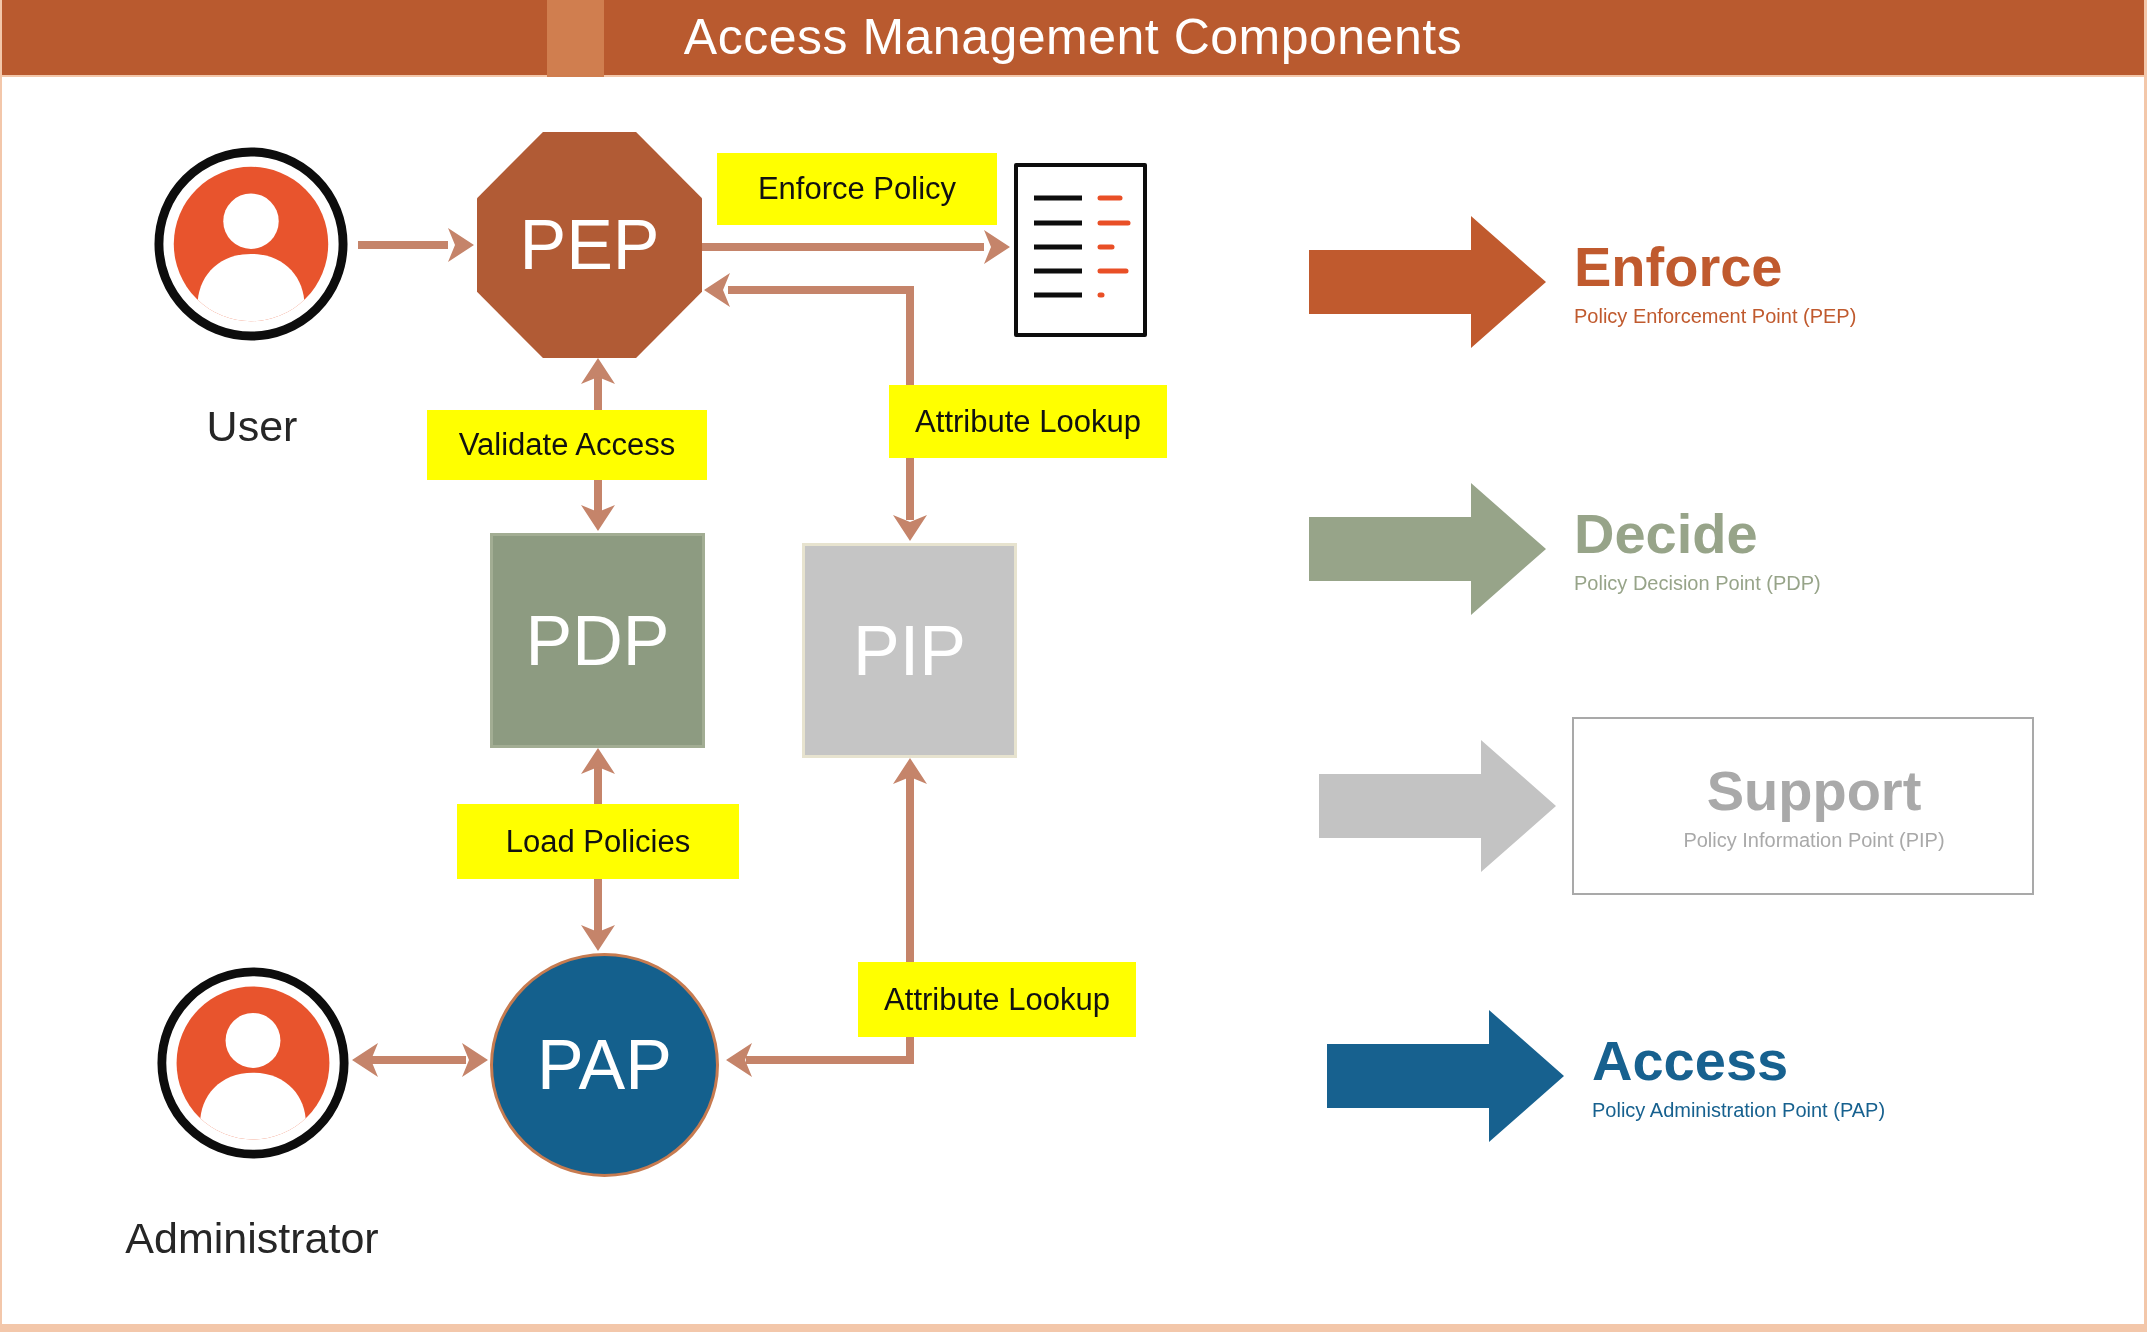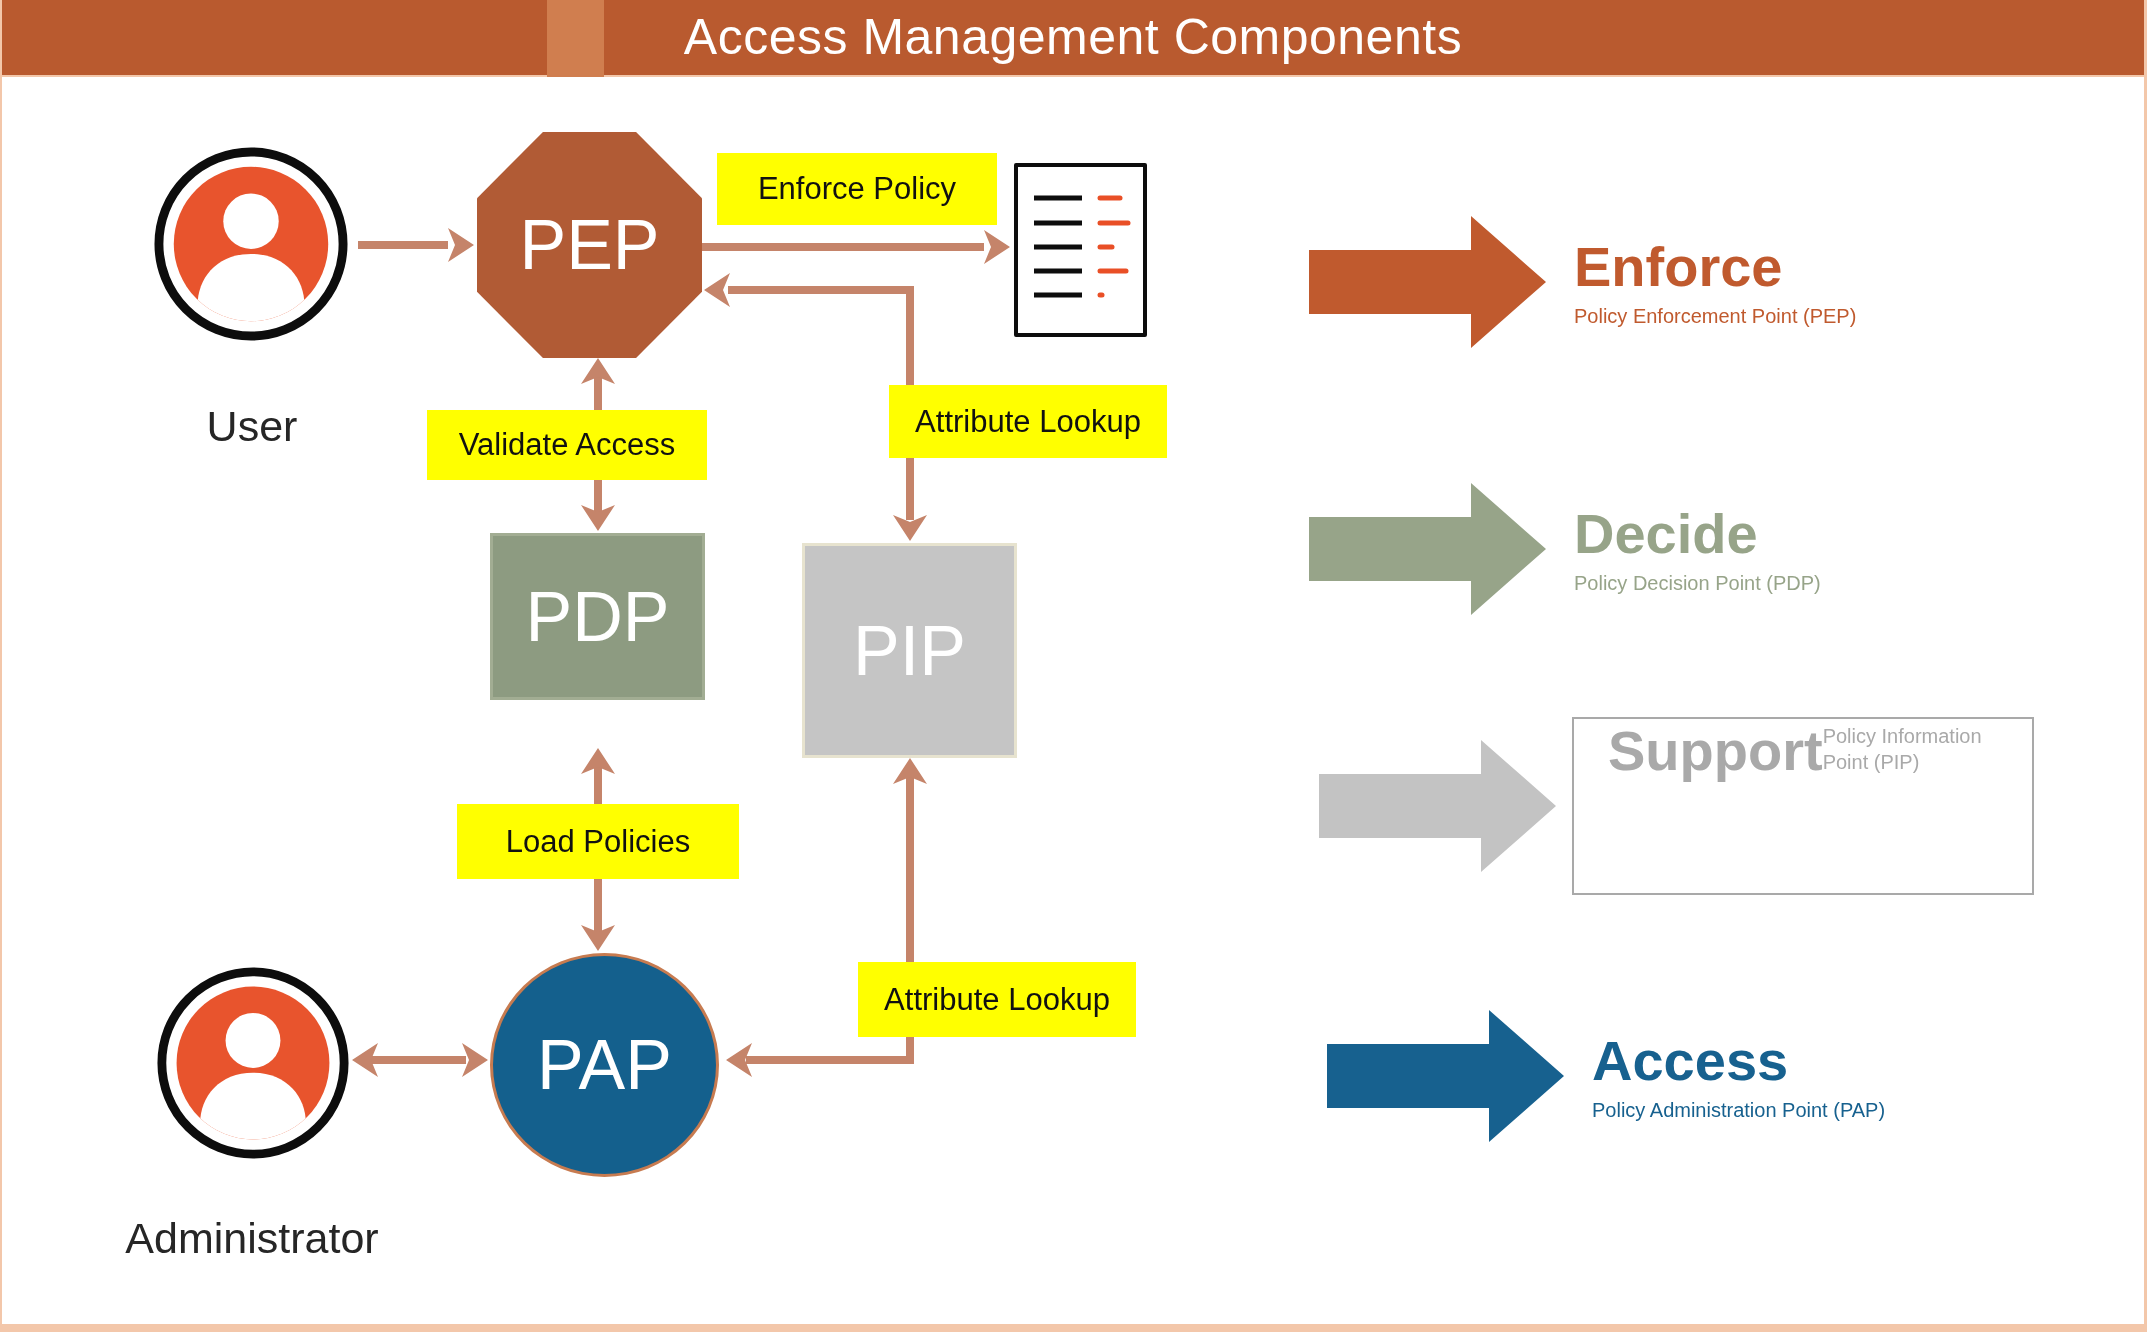--- a/index.html
+++ b/index.html
@@ -12,21 +12,21 @@
   }
   
   .banner{position:absolute;left:0;top:0;width:100%;height:77px;background:var(--banner);border-bottom:2px solid var(--frame);z-index:10;}
   .banner-accent{position:absolute;left:545px;top:0;width:57px;height:77px;background:var(--banner-accent);}
   .banner-title{position:absolute;left:0;top:0;width:100%;height:77px;line-height:75px;text-align:center;color:#fff;font-size:50px;letter-spacing:.5px;}
   .bottom-strip{position:absolute;left:0;top:1324px;width:100%;height:8px;background:var(--frame);z-index:10;}
   
   .node{position:absolute;display:flex;align-items:center;justify-content:center;color:#fff;font-size:70px;z-index:2;}
   .pep{left:475px;top:132px;width:225px;height:226px;background:var(--pep);
        clip-path:polygon(29.3% 0,70.7% 0,100% 29.3%,100% 70.7%,70.7% 100%,29.3% 100%,0 70.7%,0 29.3%);}
-  .pdp{left:488px;top:533px;width:215px;height:167px;background:var(--pdp);border:3px solid var(--pdp-border);}
+  .pdp{left:488px;top:533px;width:215px;height:215px;background:var(--pdp);border:3px solid var(--pdp-border);}
   .pip{left:800px;top:543px;width:215px;height:215px;background:var(--pip);border:3px solid var(--pip-border);}
   .pap{left:488px;top:953px;width:229px;height:224px;background:var(--pap);border:3px solid var(--pap-border);border-radius:50%;}
   
   .actor{position:absolute;z-index:2;}
   .actor svg{display:block;width:100%;height:100%;}
   .actor-user{left:150px;top:145px;width:198px;height:198px;}
   .actor-admin{left:153px;top:965px;width:196px;height:196px;}
   .actor-label{position:absolute;z-index:2;font-size:43px;color:#262626;text-align:center;}
   .label-user{left:130px;top:402px;width:240px;}
   .label-admin{left:95px;top:1214px;width:310px;}
@@ -50,21 +50,21 @@
   .legend-arrow{flex:0 0 auto;display:block;}
   .legend-text{display:flex;flex-direction:column;justify-content:center;}
   .legend-title{font-size:56px;font-weight:600;line-height:1.15;}
   .legend-sub{font-size:20px;font-weight:400;line-height:1.3;margin-top:4px;}
   .row-enforce{left:1307px;top:210px;height:144px;}
   .row-enforce .legend-title,.row-enforce .legend-sub{color:var(--c-enforce);}
   .row-decide{left:1307px;top:477px;height:144px;}
   .row-decide .legend-title,.row-decide .legend-sub{color:var(--c-decide);}
   .row-support{left:1317px;top:734px;height:144px;gap:16px;}
   .row-support .legend-title,.row-support .legend-sub{color:var(--c-support);}
-  .support-box{border:2px solid var(--c-support);width:462px;height:178px;padding-left:34px;display:flex;flex-direction:row;justify-content:center;}
+  .support-box{border:2px solid var(--c-support);width:462px;height:178px;padding-left:22px;display:flex;flex-direction:column;justify-content:center;align-items:center;}
   .row-manage{left:1325px;top:1004px;height:144px;}
   .row-manage .legend-title{color:var(--c-manage);font-weight:700;}
   .row-manage .legend-sub{color:var(--c-manage);}
 </style>
 </head>
 <body>
 
 <div class="canvas">
 
   <div class="banner">

